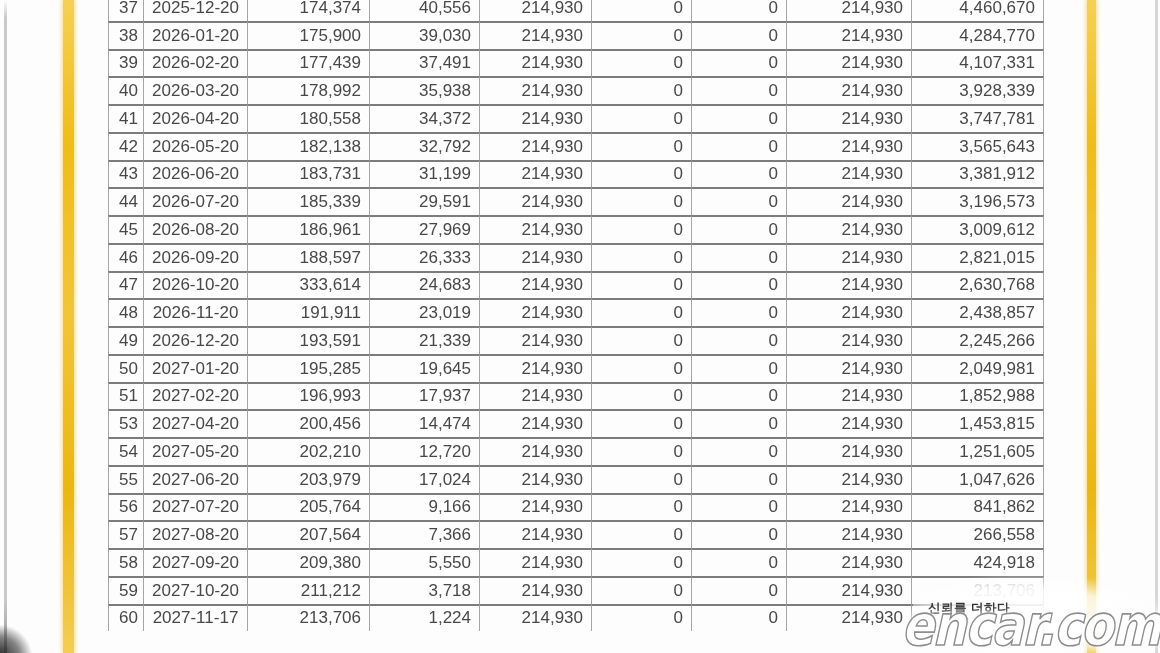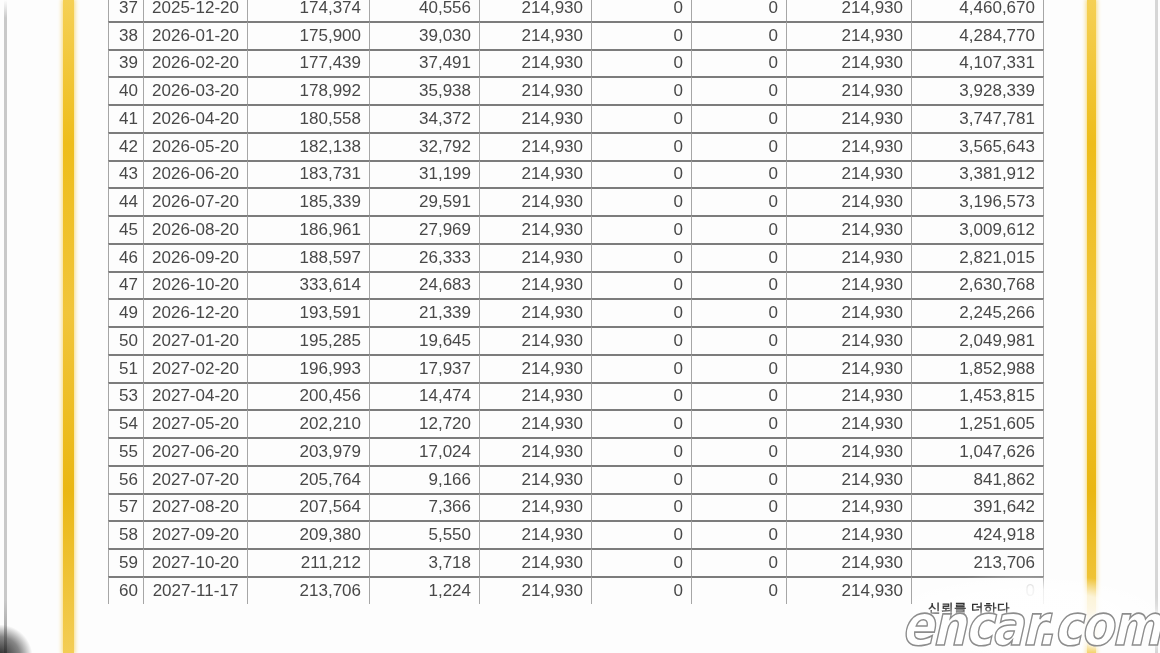--- a/index.html
+++ b/index.html
@@ -188,20 +188,31 @@
     <td>2026-10-20</td>
     <td>333,614</td>
     <td>24,683</td>
     <td>214,930</td>
     <td>0</td>
     <td>0</td>
     <td>214,930</td>
     <td>2,630,768</td>
   </tr>
         <tr>
+    <td>48</td>
+    <td>2026-11-20</td>
+    <td>191,911</td>
+    <td>23,019</td>
+    <td>214,930</td>
+    <td>0</td>
+    <td>0</td>
+    <td>214,930</td>
+    <td>2,438,857</td>
+  </tr>
+        <tr>
     <td>49</td>
     <td>2026-12-20</td>
     <td>193,591</td>
     <td>21,339</td>
     <td>214,930</td>
     <td>0</td>
     <td>0</td>
     <td>214,930</td>
     <td>2,245,266</td>
   </tr>
@@ -273,21 +284,21 @@
   </tr>
         <tr>
     <td>57</td>
     <td>2027-08-20</td>
     <td>207,564</td>
     <td>7,366</td>
     <td>214,930</td>
     <td>0</td>
     <td>0</td>
     <td>214,930</td>
-    <td>391,642</td>
+    <td>266,558</td>
   </tr>
         <tr>
     <td>58</td>
     <td>2027-09-20</td>
     <td>209,380</td>
     <td>5,550</td>
     <td>214,930</td>
     <td>0</td>
     <td>0</td>
     <td>214,930</td>

